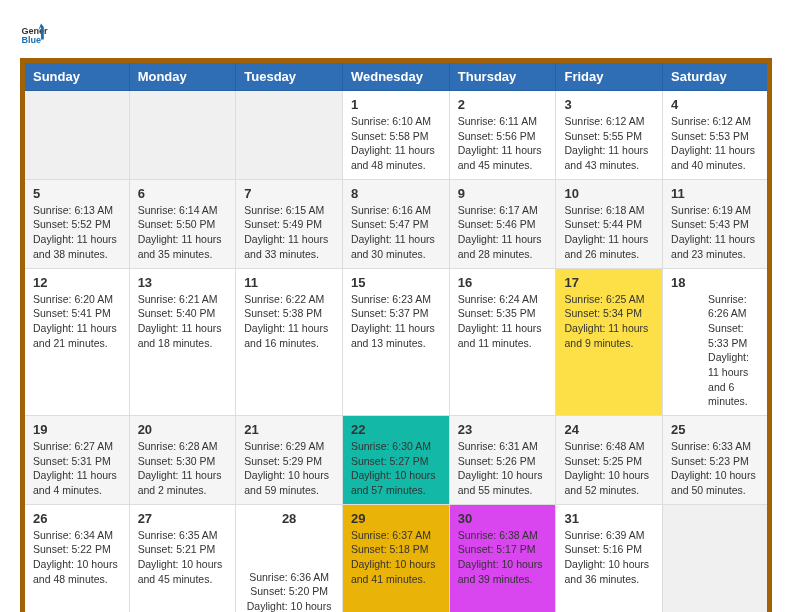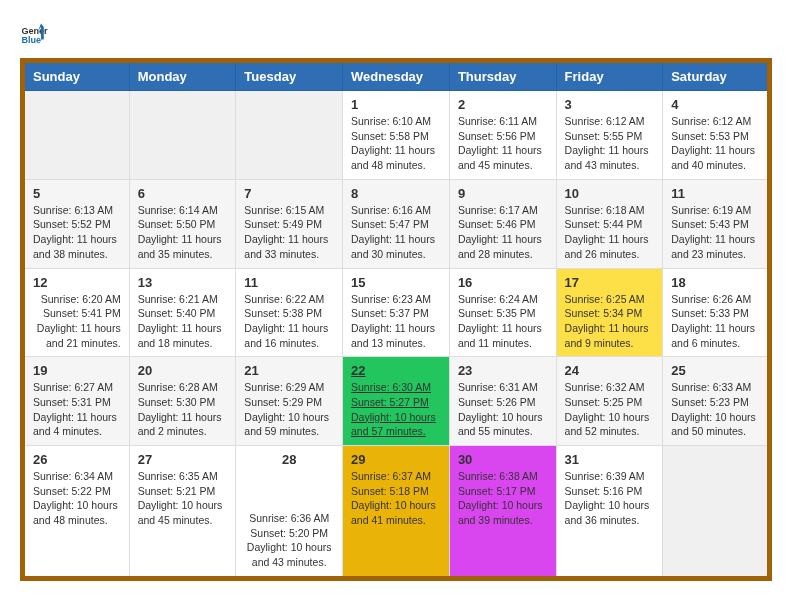--- a/index.html
+++ b/index.html
@@ -196,21 +196,21 @@
           <span class="day-num">11</span>
           <div class="day-info" style="white-space: pre-line;">Sunrise: 6:19 AM
 Sunset: 5:43 PM
 Daylight: 11 hours
 and 23 minutes.</div>
         </td>
       </tr>
       <tr>
         <td style="background: rgb(255, 255, 255);">
           <span class="day-num">12</span>
-          <div class="day-info" style="white-space: pre-line; text-align: right;">Sunrise: 6:20 AM
+          <div class="day-info" style="white-space: pre-line;">Sunrise: 6:20 AM
 Sunset: 5:41 PM
 Daylight: 11 hours
 and 21 minutes.</div>
         </td>
         <td style="background: rgb(255, 255, 255);">
           <span class="day-num">13</span>
           <div class="day-info" style="white-space: pre-line;">Sunrise: 6:21 AM
 Sunset: 5:40 PM
 Daylight: 11 hours
 and 18 minutes.</div>
@@ -238,21 +238,21 @@
         </td>
         <td style="background: #fde047;">
           <span class="day-num">17</span>
           <div class="day-info" style="white-space: pre-line;">Sunrise: 6:25 AM
 Sunset: 5:34 PM
 Daylight: 11 hours
 and 9 minutes.</div>
         </td>
         <td style="background: rgb(255, 255, 255);">
           <span class="day-num">18</span>
-          <div class="day-info" style="white-space: pre-line;">Sunrise: 6:26 AM
+          <div class="day-info" style="white-space: pre-line; margin-left: 37px;">Sunrise: 6:26 AM
 Sunset: 5:33 PM
 Daylight: 11 hours
 and 6 minutes.</div>
         </td>
       </tr>
       <tr>
         <td style="background: rgb(245, 245, 245);">
           <span class="day-num">19</span>
           <div class="day-info" style="white-space: pre-line;">Sunrise: 6:27 AM
 Sunset: 5:31 PM
@@ -266,37 +266,37 @@
 Daylight: 11 hours
 and 2 minutes.</div>
         </td>
         <td style="background: rgb(245, 245, 245);">
           <span class="day-num">21</span>
           <div class="day-info" style="white-space: pre-line;">Sunrise: 6:29 AM
 Sunset: 5:29 PM
 Daylight: 10 hours
 and 59 minutes.</div>
         </td>
-        <td style="background: #22c55e; text-decoration: underline;">
+        <td style="background: #14b8a6;">
           <span class="day-num">22</span>
           <div class="day-info" style="white-space: pre-line;">Sunrise: 6:30 AM
 Sunset: 5:27 PM
 Daylight: 10 hours
 and 57 minutes.</div>
         </td>
         <td style="background: rgb(245, 245, 245);">
           <span class="day-num">23</span>
           <div class="day-info" style="white-space: pre-line;">Sunrise: 6:31 AM
 Sunset: 5:26 PM
 Daylight: 10 hours
 and 55 minutes.</div>
         </td>
         <td style="background: rgb(245, 245, 245);">
           <span class="day-num">24</span>
-          <div class="day-info" style="white-space: pre-line;">Sunrise: 6:32 AM
+          <div class="day-info" style="white-space: pre-line;">Sunrise: 6:48 AM
 Sunset: 5:25 PM
 Daylight: 10 hours
 and 52 minutes.</div>
         </td>
         <td style="background: rgb(245, 245, 245);">
           <span class="day-num">25</span>
           <div class="day-info" style="white-space: pre-line;">Sunrise: 6:33 AM
 Sunset: 5:23 PM
 Daylight: 10 hours
 and 50 minutes.</div>

